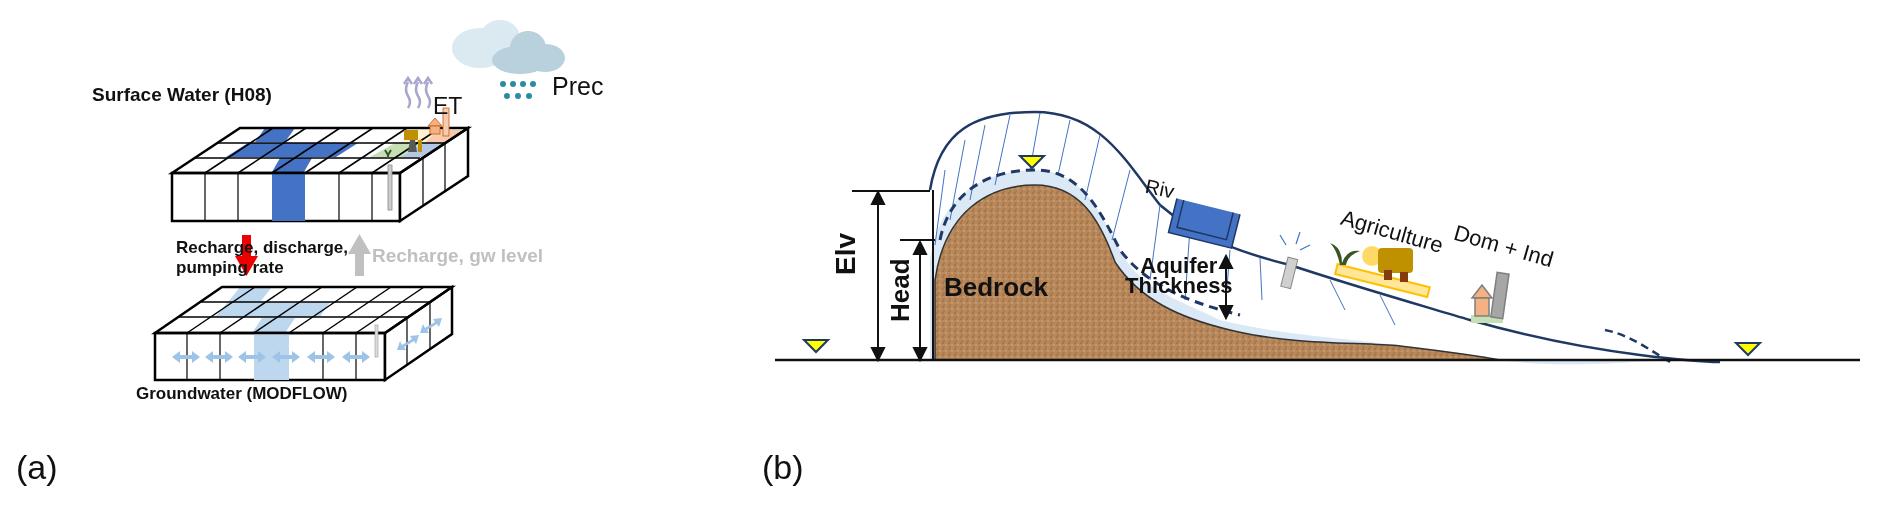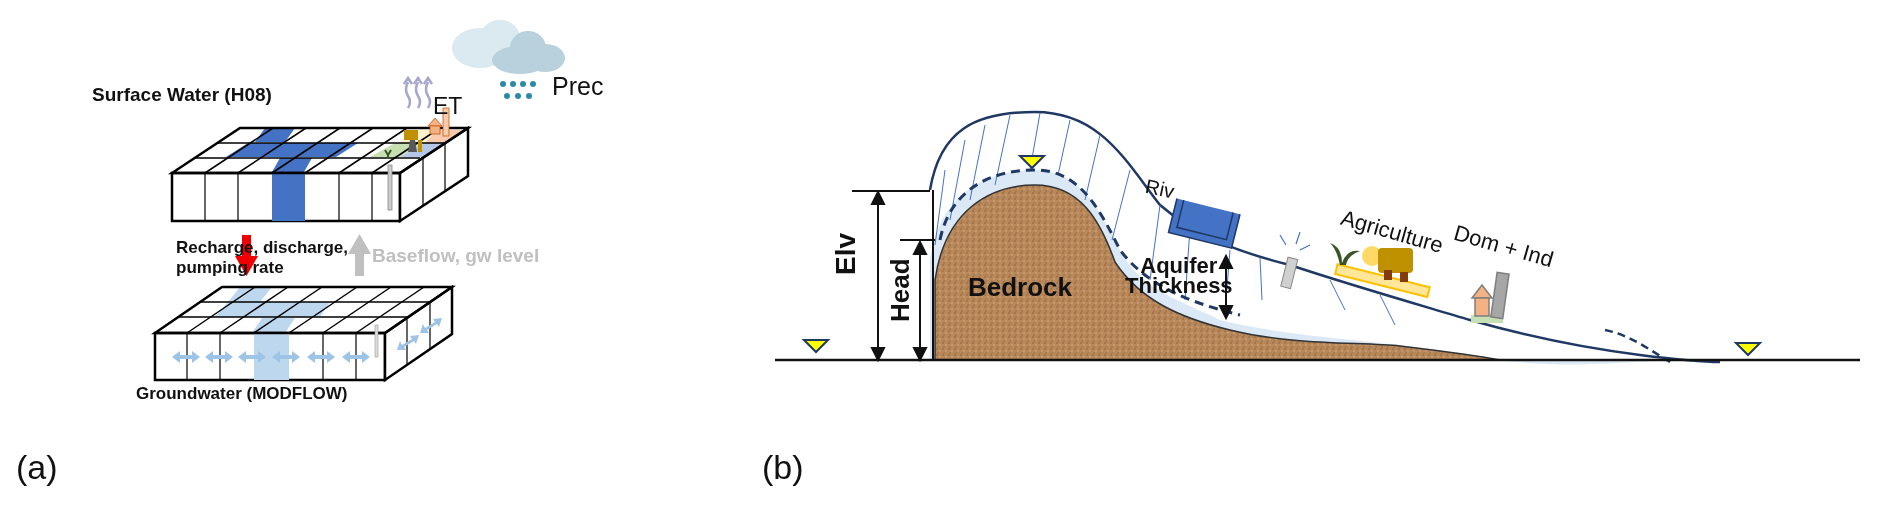--- a/index.html
+++ b/index.html
@@ -146,21 +146,21 @@
     </g>
   </svg>
 
   <div class="abs lbl-bold" style="left:92px; top:84px; font-size:19px;">Surface Water (H08)</div>
   <div class="abs lbl" style="left:433px; top:93px; font-size:23px;">ET</div>
   <div class="abs lbl" style="left:552px; top:72px; font-size:25px;">Prec</div>
   <div class="abs lbl-bold" style="left:132px; top:238px; font-size:17px; line-height:20px;margin-left:44px;">
     <div>Recharge, discharge,</div>
     <div>pumping rate</div>
   </div>
-  <div class="abs lbl-bold" style="left:372px; top:245px; font-size:19px; color:#c0c0c0;">Baseflow, gw level</div>
+  <div class="abs lbl-bold" style="left:372px; top:245px; font-size:19px; color:#c0c0c0;">Recharge, gw level</div>
   <div class="abs lbl-bold" style="left:136px; top:384px; font-size:17px;">Groundwater (MODFLOW)</div>
   <div class="abs panel-label" style="left:16px; top:448px;">(a)</div>
 </div>
 
 <div>
   <svg width="1892" height="507" style="pointer-events:none;">
     <defs>
       <pattern id="sand" width="6" height="6" patternUnits="userSpaceOnUse">
         <rect width="6" height="6" fill="#b8875a"></rect>
         <circle cx="1" cy="1" r="0.8" fill="#8c6239"></circle>
@@ -240,21 +240,21 @@
     <g>
       <rect x="1471" y="315" width="32" height="8" fill="#c5e0b4"></rect>
       <polygon points="1472,298 1482,285 1492,298" fill="#f4b183" stroke="#7f7f7f" stroke-width="1.5"></polygon>
       <rect x="1475" y="298" width="14" height="18" fill="#f4b183" stroke="#7f7f7f" stroke-width="1.5"></rect>
       <rect x="1494" y="273" width="12" height="45" fill="#a6a6a6" stroke="#7f7f7f" stroke-width="1.5" transform="rotate(8 1500 295)"></rect>
     </g>
   </svg>
 
   <div class="abs lbl-bold" style="left:830px; top:275px; font-size:28px; transform:rotate(-90deg); transform-origin:left top;">Elv</div>
   <div class="abs lbl-bold" style="left:885px; top:322px; font-size:26px; transform:rotate(-90deg); transform-origin:left top;">Head</div>
-  <div class="abs lbl-bold" style="left:968px; top:272px; font-size:26px;">Bedrock</div>
+  <div class="abs lbl-bold" style="left:944px; top:272px; font-size:26px;">Bedrock</div>
   <div class="abs lbl-bold" style="left:1125px; top:256px; font-size:22px; line-height:20px; text-align:center;">
     <div>Aquifer</div>
     <div>Thickness</div>
   </div>
   <div class="abs lbl" style="left:1148px; top:175px; font-size:20px; transform:rotate(12deg); transform-origin:left top;">Riv</div>
   <div class="abs lbl" style="left:1345px; top:205px; font-size:22px; transform:rotate(16deg); transform-origin:left top;">Agriculture</div>
   <div class="abs lbl" style="left:1458px; top:220px; font-size:22px; transform:rotate(16deg); transform-origin:left top;">Dom + Ind</div>
   <div class="abs panel-label" style="left:762px; top:448px;">(b)</div>
 </div>
 

